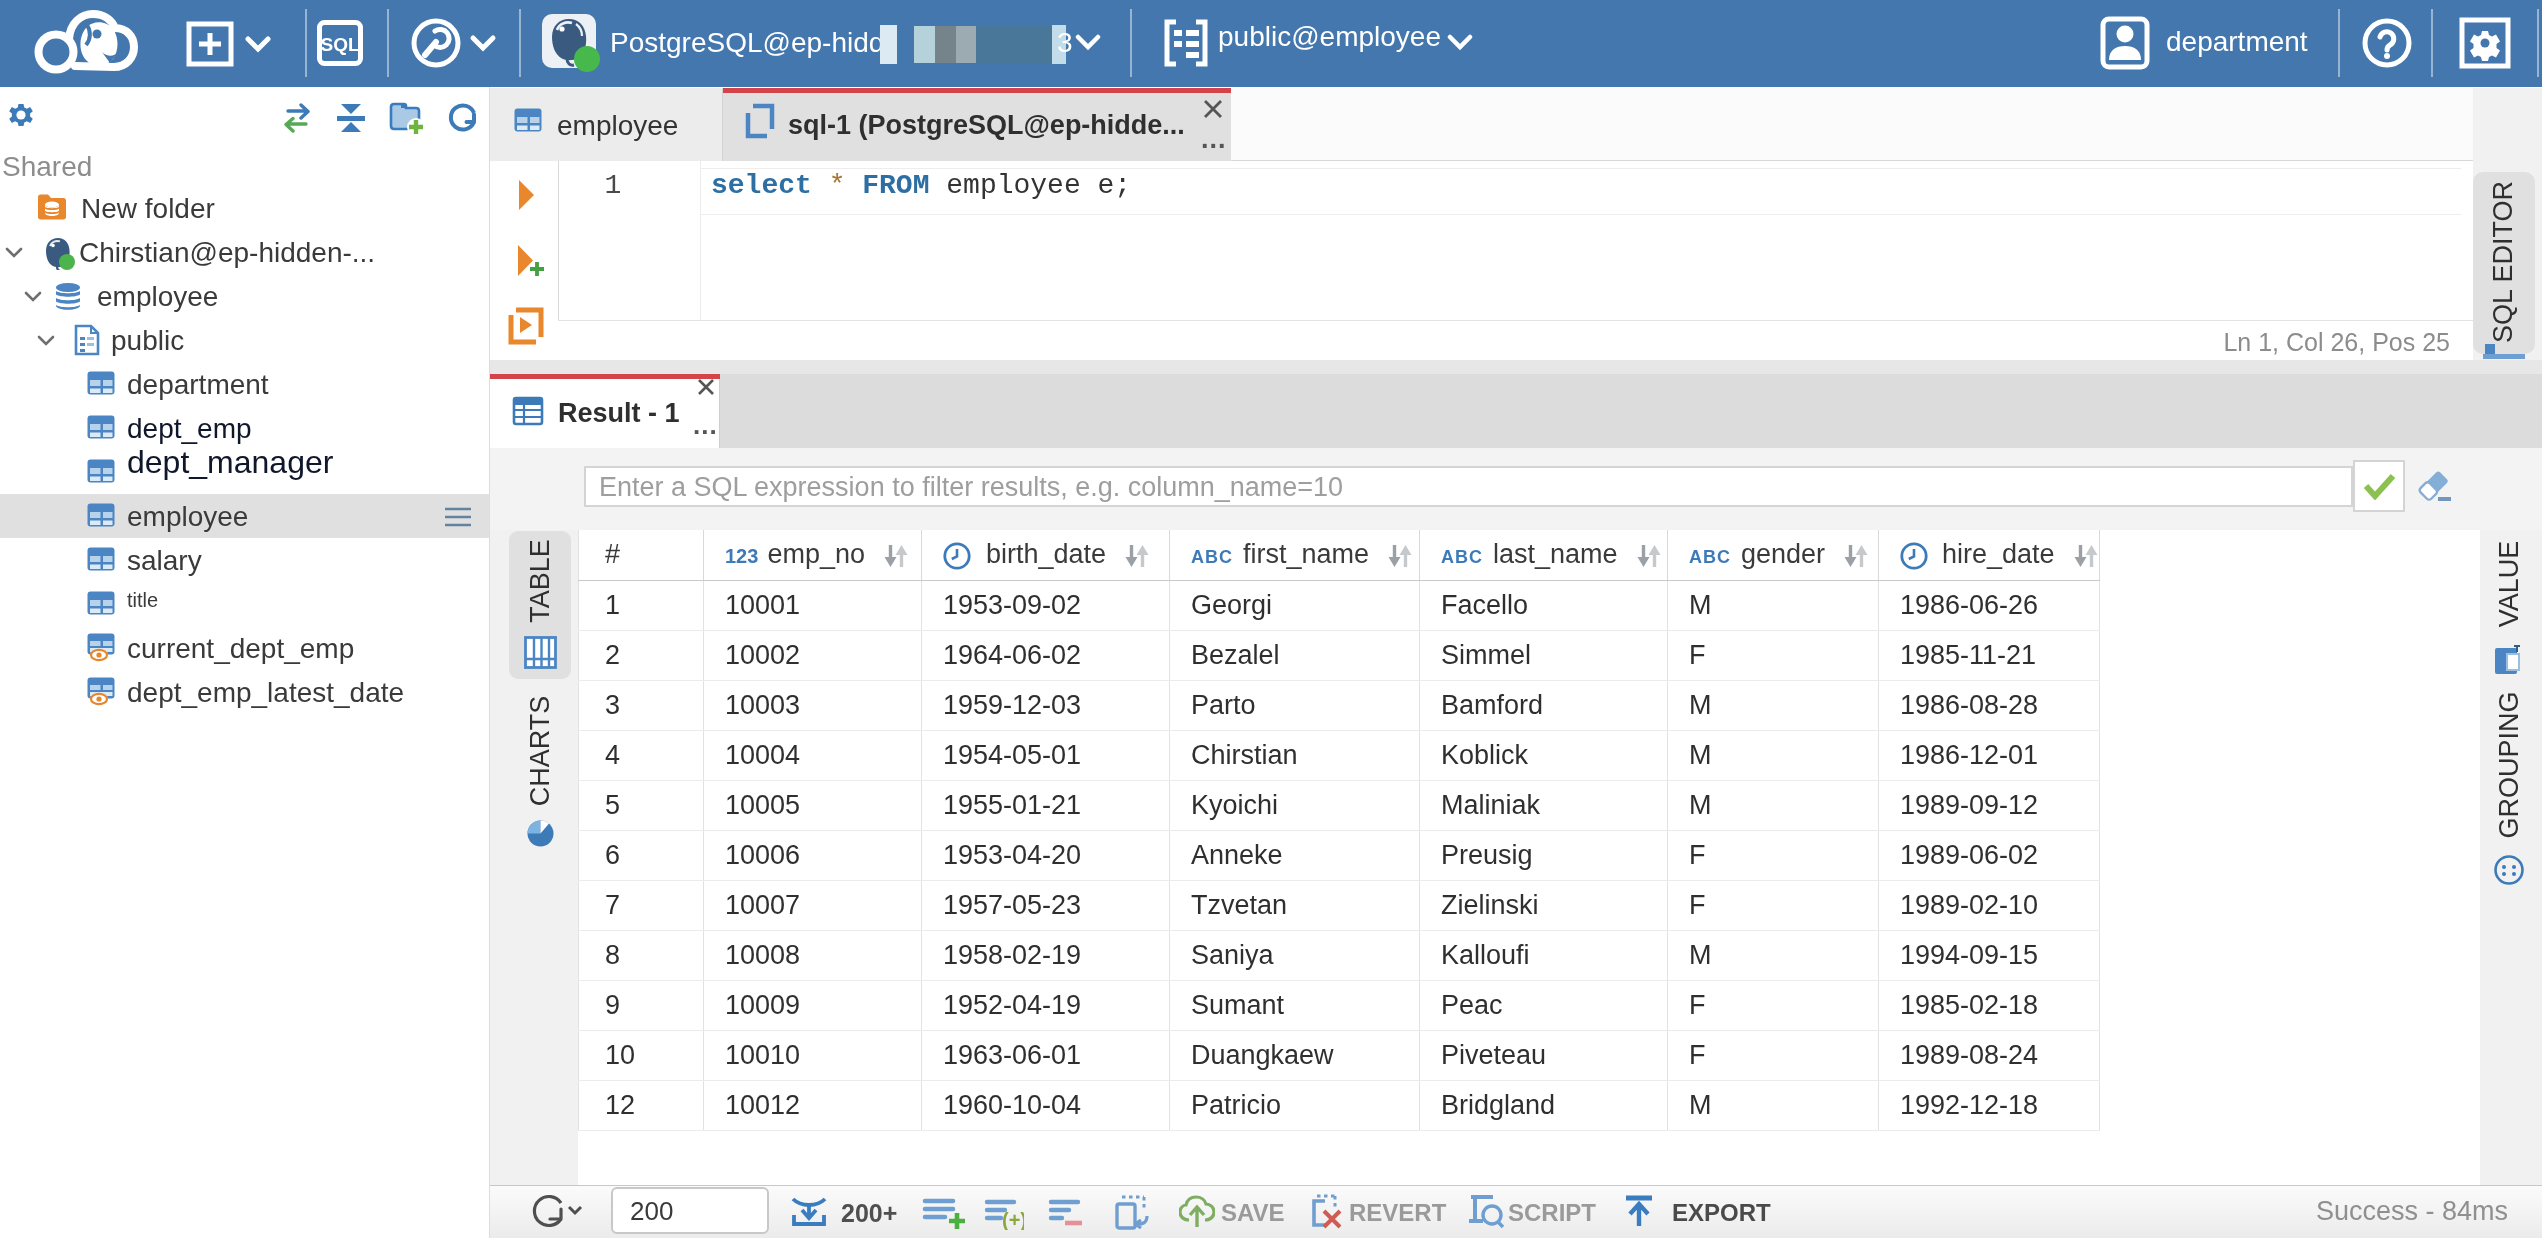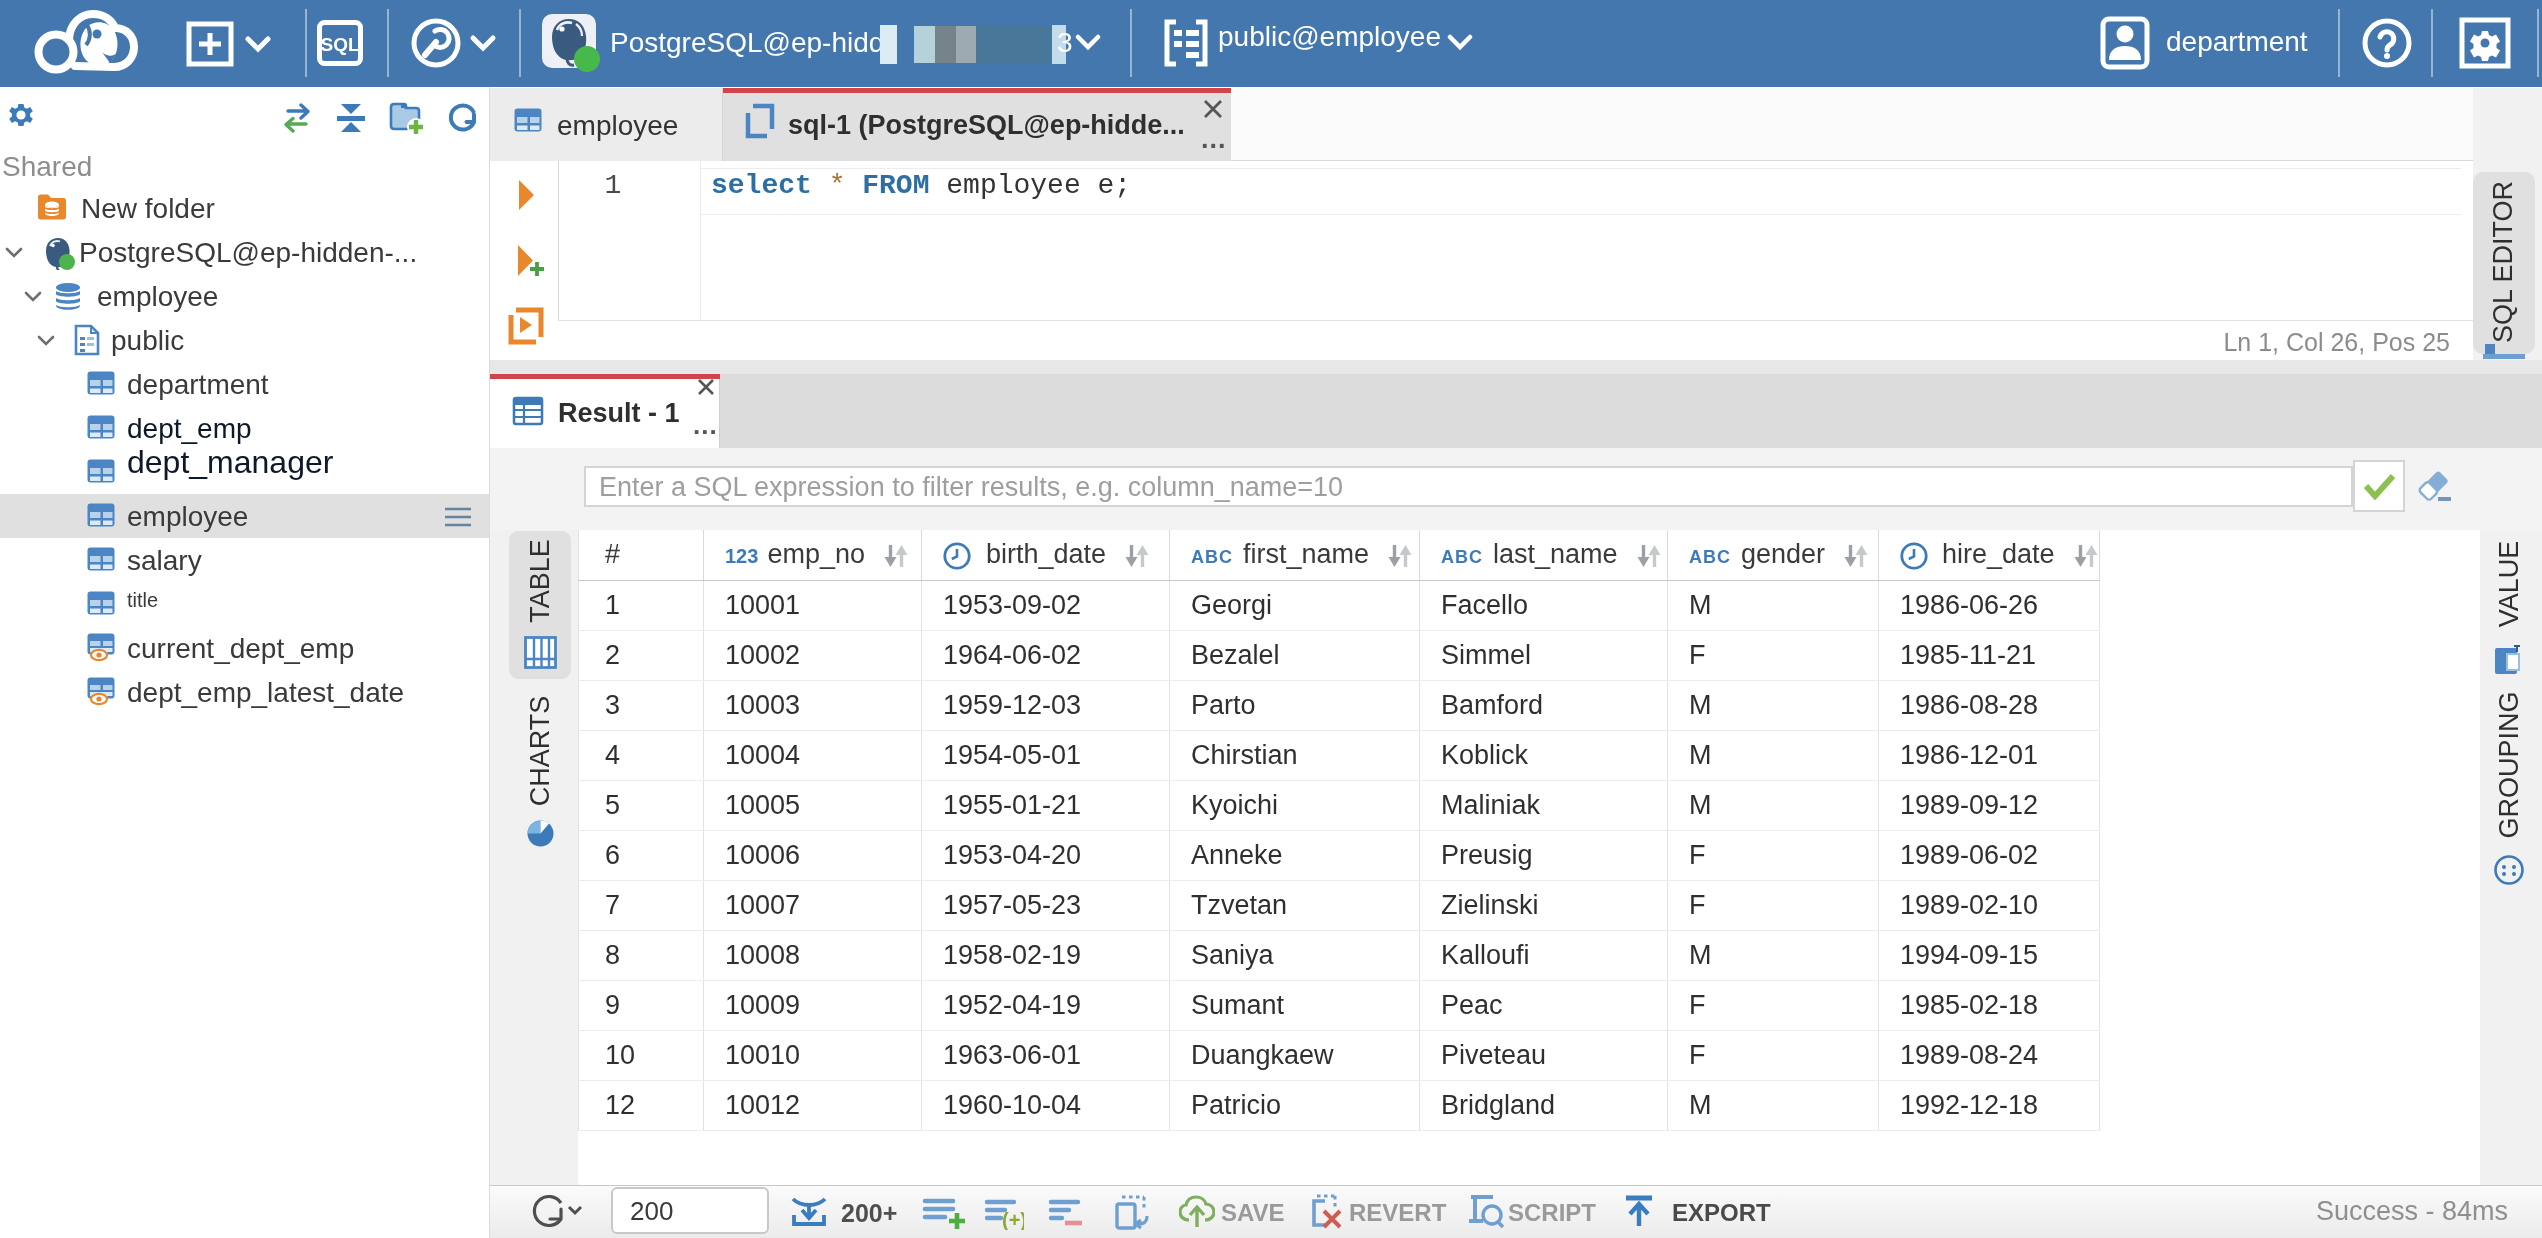--- a/index.html
+++ b/index.html
@@ -181,21 +181,21 @@
 <svg class="a" style="left:5px;top:244px" width="18" height="17" viewBox="0 0 18 17">
     <use href="#chev"></use>
   </svg>
 <svg class="a" style="left:41px;top:236px" width="34" height="34" viewBox="0 0 34 34">
  <path d="M17 2 C10 2 5 7 5 15 C5 21 7 27 11 29.5 C14.5 31.7 19.5 31.7 23 29.5 C27 27 29 21 28.5 14 C28 7 24 2 17 2 Z" fill="#3a5a80"></path>
  <path d="M9 10 C10.5 6 15 4 19 5.4" stroke="#e8edf3" stroke-width="2" fill="none"></path>
  <circle cx="12" cy="9.5" r="1.8" fill="#fff"></circle>
  <path d="M16 31 C16 33.5 18 35.5 20.5 35" stroke="#3a5a80" stroke-width="2.2" fill="none"></path>
  <circle cx="26" cy="26" r="8" fill="#4db34d"></circle>
 </svg>
-<div class="a" style="left:79px;top:237px;font-size:28px;color:#3a3a3a">PostgreSQL@ep-hidden-...</div>
+<div class="a" style="left:79px;top:237px;font-size:28px;color:#3a3a3a">Chirstian@ep-hidden-...</div>
 
 <svg class="a" style="left:24px;top:288px" width="18" height="17" viewBox="0 0 18 17">
     <use href="#chev"></use>
   </svg>
 <svg class="a" style="left:53px;top:281px" width="30" height="30" viewBox="0 0 30 30">
  <g fill="#4b85c4">
       <ellipse cx="15" cy="6.5" rx="12" ry="4.5"></ellipse>
       <path d="M3 10 C7 13 23 13 27 10 V13.5 C23 16.5 7 16.5 3 13.5 Z"></path>
       <path d="M3 17 C7 20 23 20 27 17 V20.5 C23 23.5 7 23.5 3 20.5 Z"></path>
       <path d="M3 24 C7 27 23 27 27 24 V24.5 C27 27 22 28.8 15 28.8 C8 28.8 3 27 3 24.5 Z"></path>

